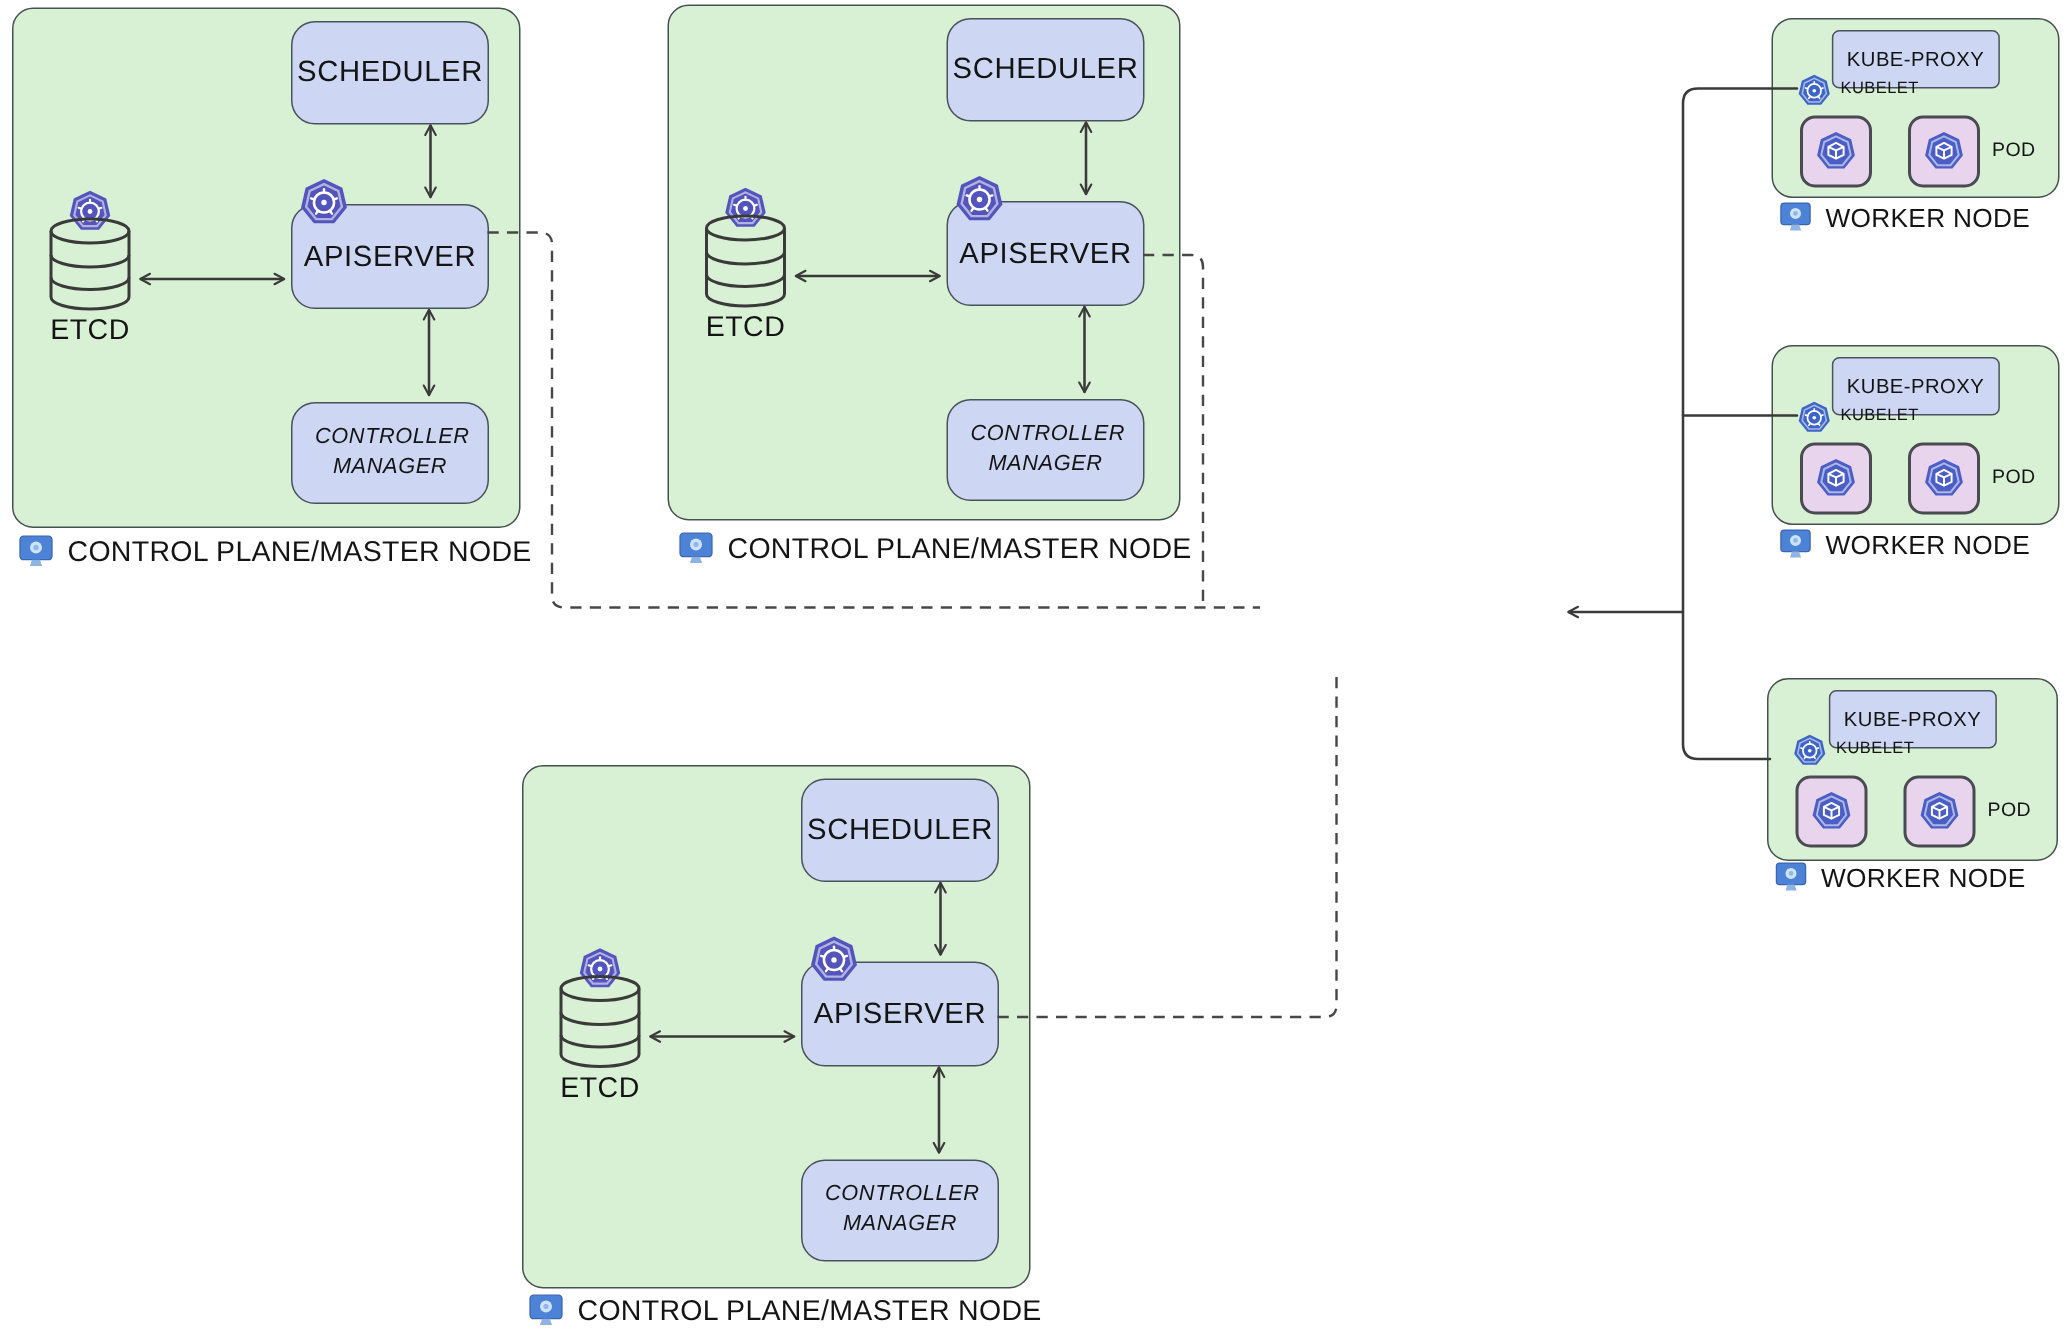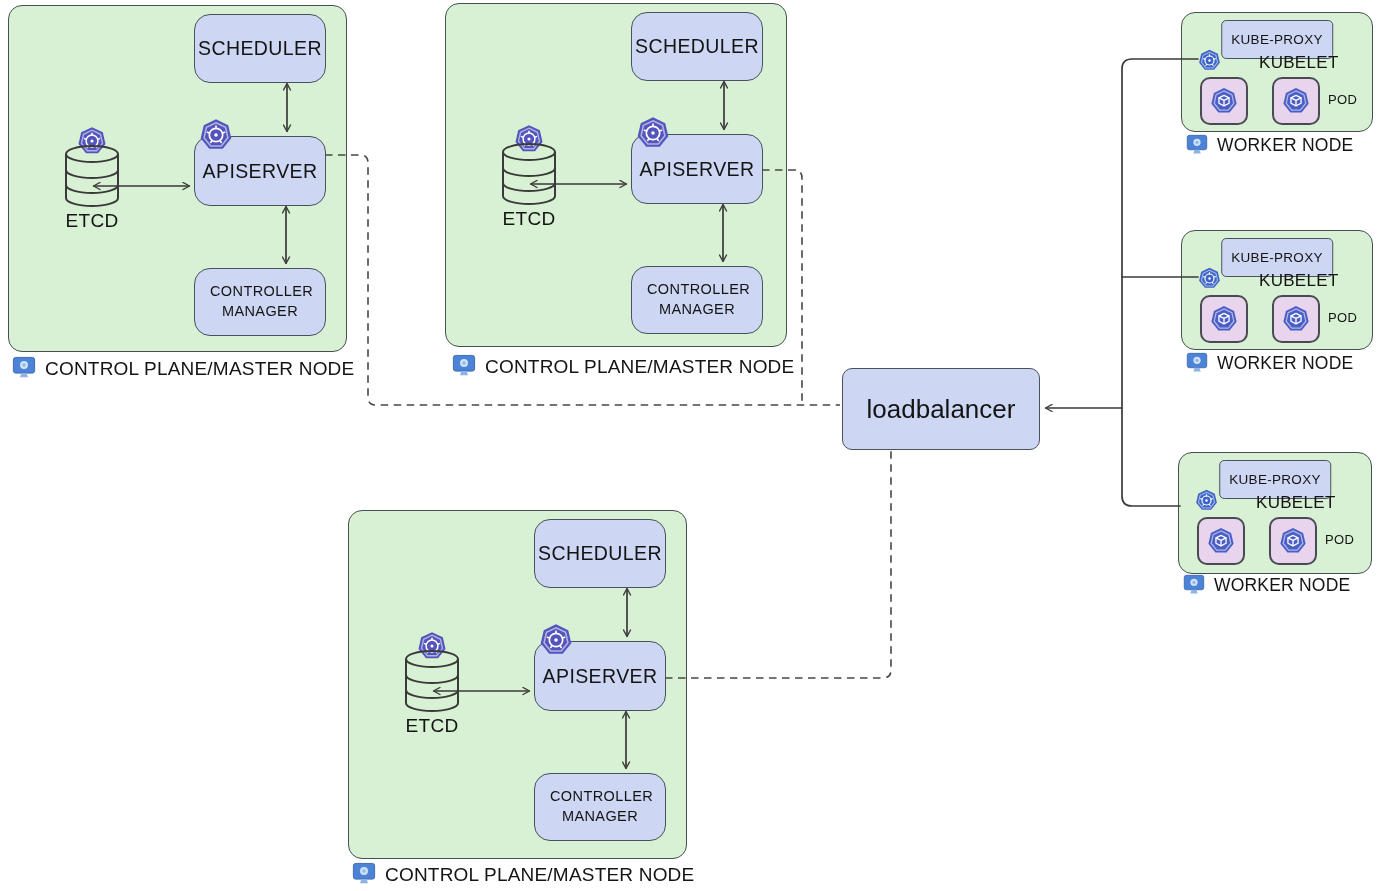--- a/index.html
+++ b/index.html
@@ -6,33 +6,33 @@
   .canvas{
     position:relative;width:1379px;height:891px;background:var(--background,#ffffff);
     font-family:"Liberation Sans",sans-serif;color:var(--text,#141414);overflow:hidden;
   }
   .node{position:absolute;background:var(--node-background,#d8f0d3);border:1.9px solid #45514f;border-radius:14px;}
   .comp{
     position:absolute;display:flex;align-items:center;justify-content:center;
     background:var(--component-background,#cdd7f3);border:1.7px solid #49525c;border-radius:16px;
     font-size:19.5px;letter-spacing:.4px;color:var(--text,#141414);
   }
-  .comp.cm{font-size:14.5px;line-height:1.35;}
+  .comp.cm{font-size:14.5px;line-height:1.35;font-style:italic;}
   .comp.cm span{display:block;width:100px;text-align:center;}
-  .etcd{position:absolute;width:60px;height:106px;margin-left:32px;}
+  .etcd{position:absolute;width:60px;height:106px;}
   .etcd .etcd-ic{position:absolute;left:14px;top:0;}
   .etcd .cyl{position:absolute;left:0;top:18px;color:#3a3a3a;}
   .etcd-label{position:absolute;top:84px;left:0;width:58px;text-align:center;font-size:19px;letter-spacing:.3px;}
   .icon{position:absolute;}
   .badge{
     position:absolute;left:50%;top:7px;transform:translateX(-50%);
     background:var(--component-background,#cdd7f3);border:1.5px solid #4b525c;border-radius:5px;
     font-size:13.5px;padding:11px 9px;letter-spacing:.3px;white-space:nowrap;
   }
-  .kubelet-label{position:absolute;font-size:17px;letter-spacing:.3px;margin-left:32px;}
+  .kubelet-label{position:absolute;font-size:11px;letter-spacing:.3px;}
   .pod{
     position:absolute;width:44px;height:44px;display:flex;align-items:center;justify-content:center;
     background:var(--pod-background,#e8d4ed);border:2px solid #4a4a52;border-radius:10px;
   }
   .pod-label{position:absolute;font-size:13px;letter-spacing:.3px;}
   .node-label{position:absolute;display:flex;align-items:center;gap:9px;font-size:19px;letter-spacing:.2px;color:var(--text,#141414);white-space:nowrap;}
   .node-label.wn-label{font-size:17.5px;}
   .lb{
     position:absolute;display:flex;align-items:center;justify-content:center;
     background:var(--component-background,#cdd7f3);border:1.8px solid #4b525c;border-radius:10px;
@@ -174,23 +174,20 @@
       <div class="etcd-label">ETCD</div>
     </div>
   </div>
   <div class="node-label" style="left:352px;top:862px">
     <svg width="24" height="25">
         <use href="#sym-monitor"></use>
       </svg>
     <span>CONTROL PLANE/MASTER NODE</span>
   </div>
 
-  <div class="lb" style="left:842px;top:368px;width:196px;height:80px">
-    <span>loadbalancer</span>
-  </div>
 
   <div class="node wn" style="left:1181px;top:12px;width:190px;height:118px">
     <div class="badge">
       <span>KUBE-PROXY</span>
     </div>
     <svg class="icon c-kubelet" style="left:16px;top:36px" width="23" height="23">
         <use href="#sym-k8s"></use>
       </svg>
     <div class="kubelet-label" style="left:45px;top:40px">KUBELET</div>
     <div class="pod" style="left:18px;top:64px">

